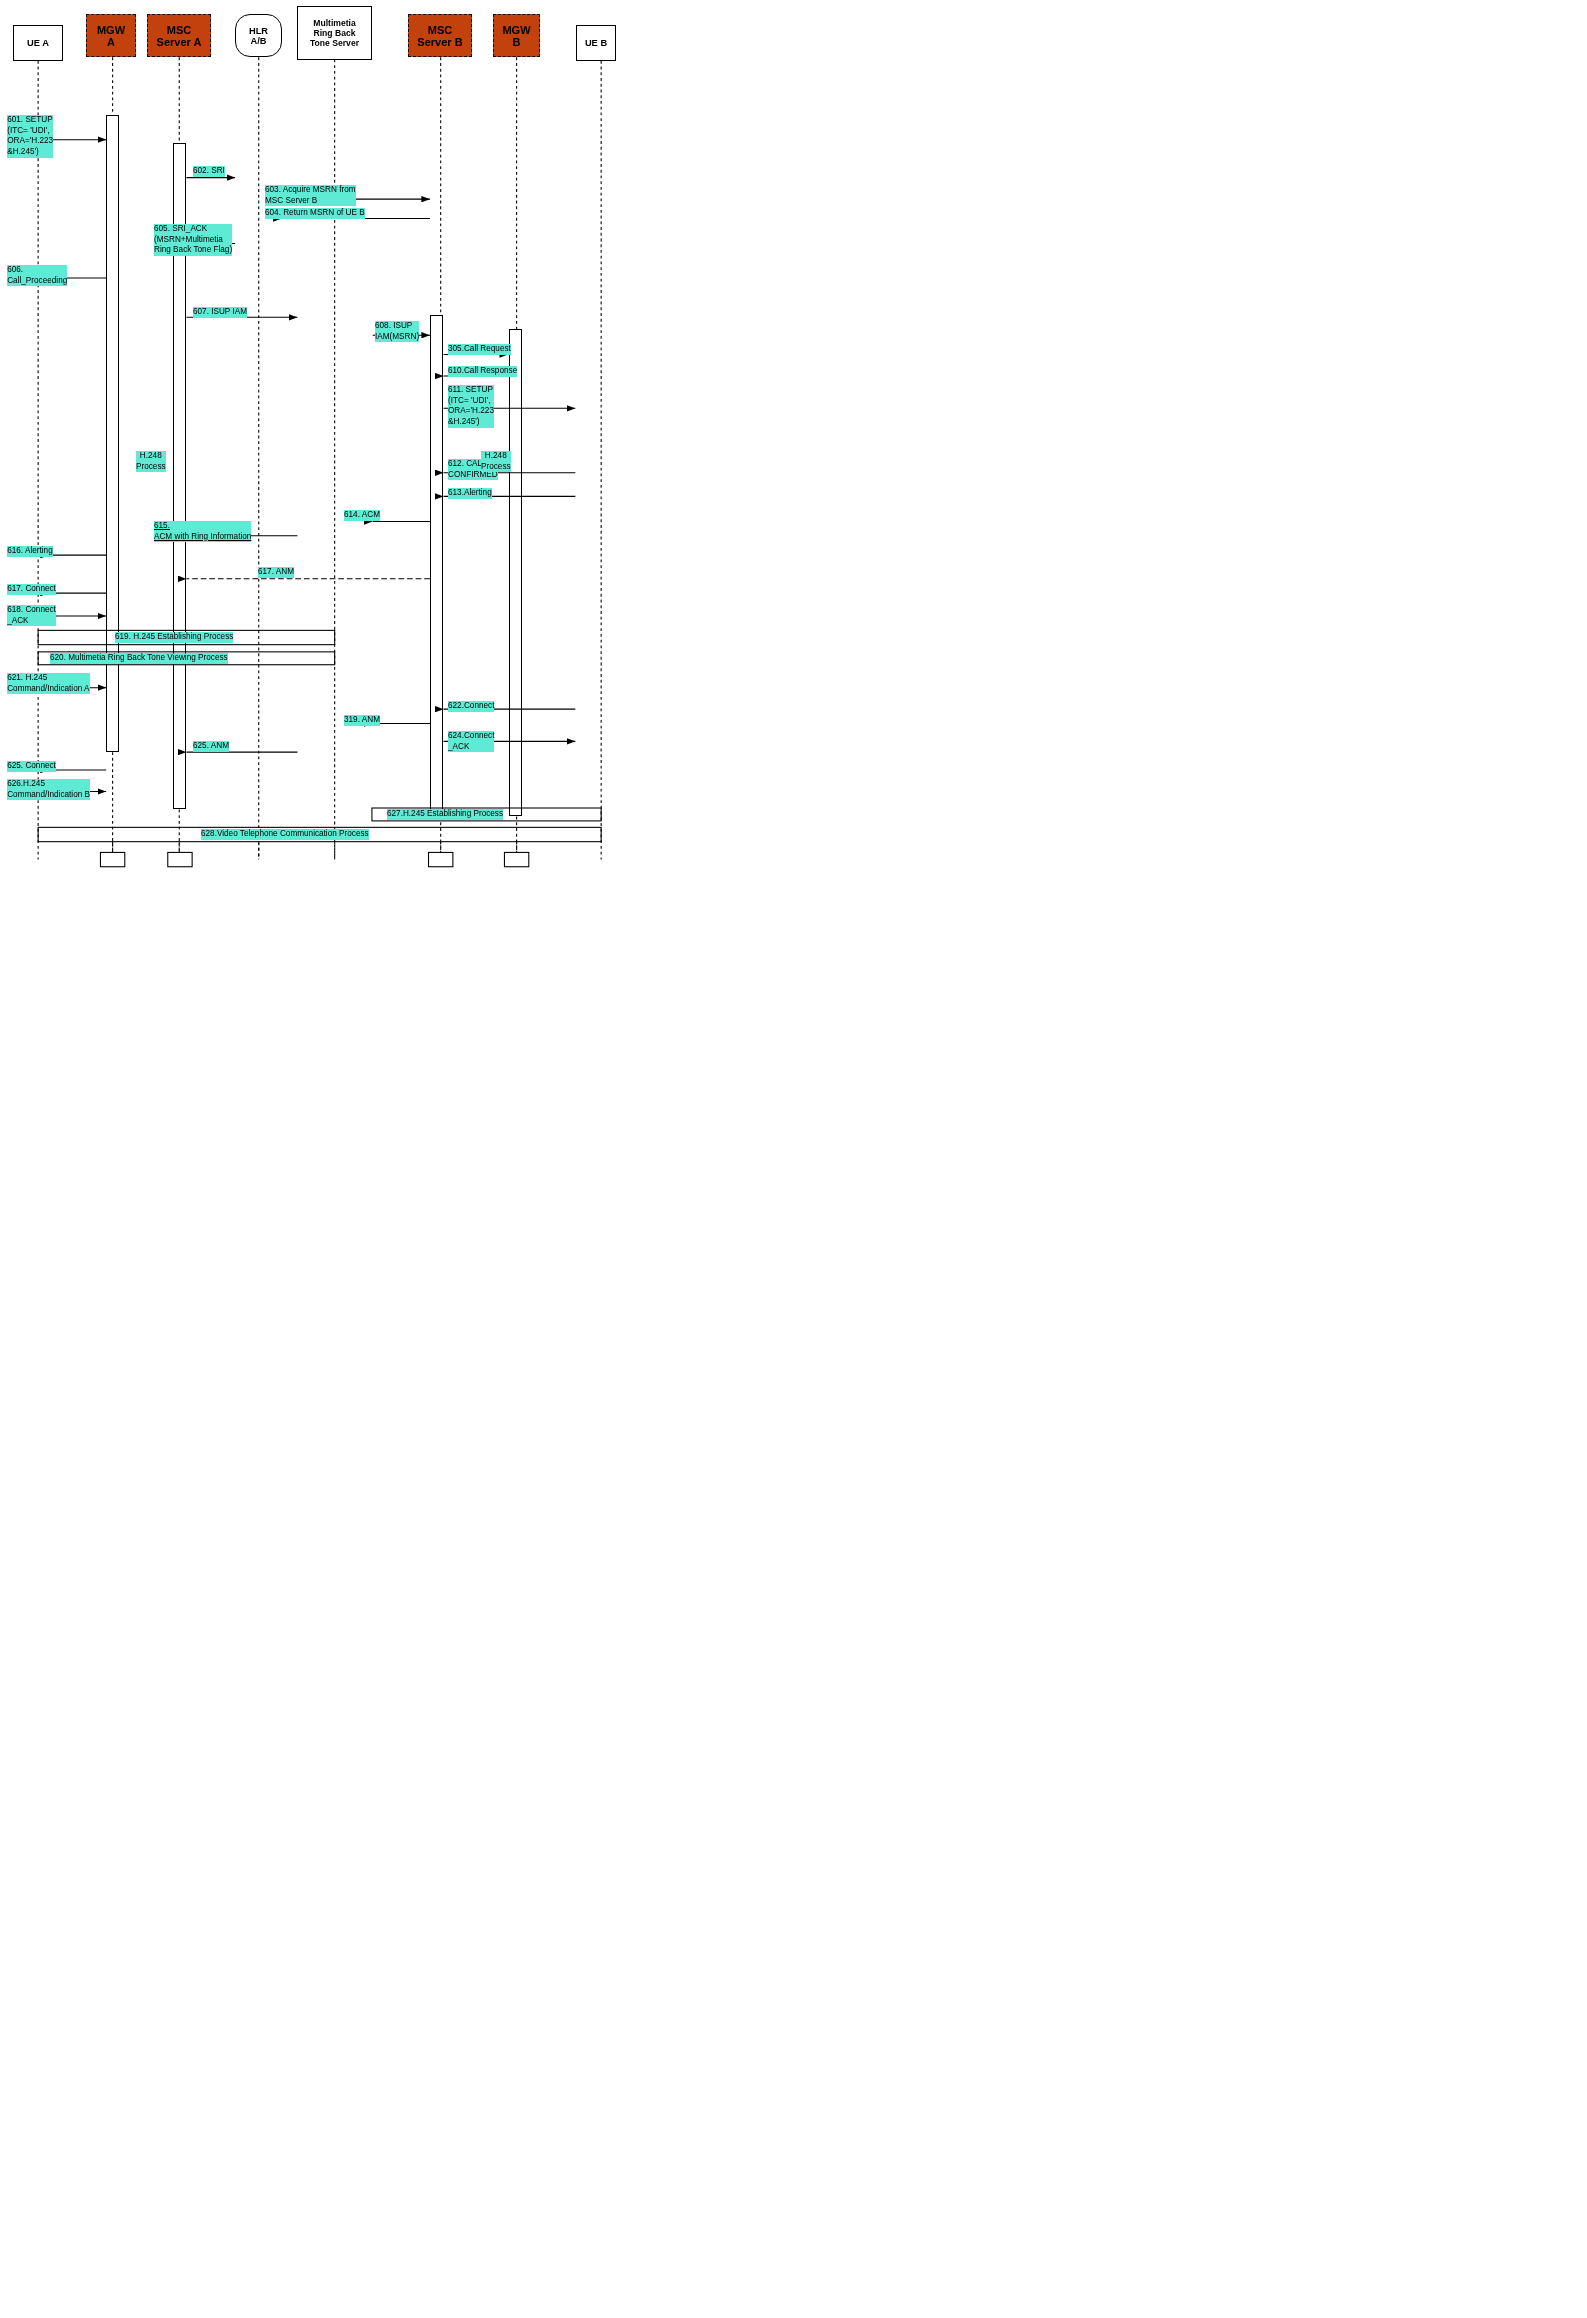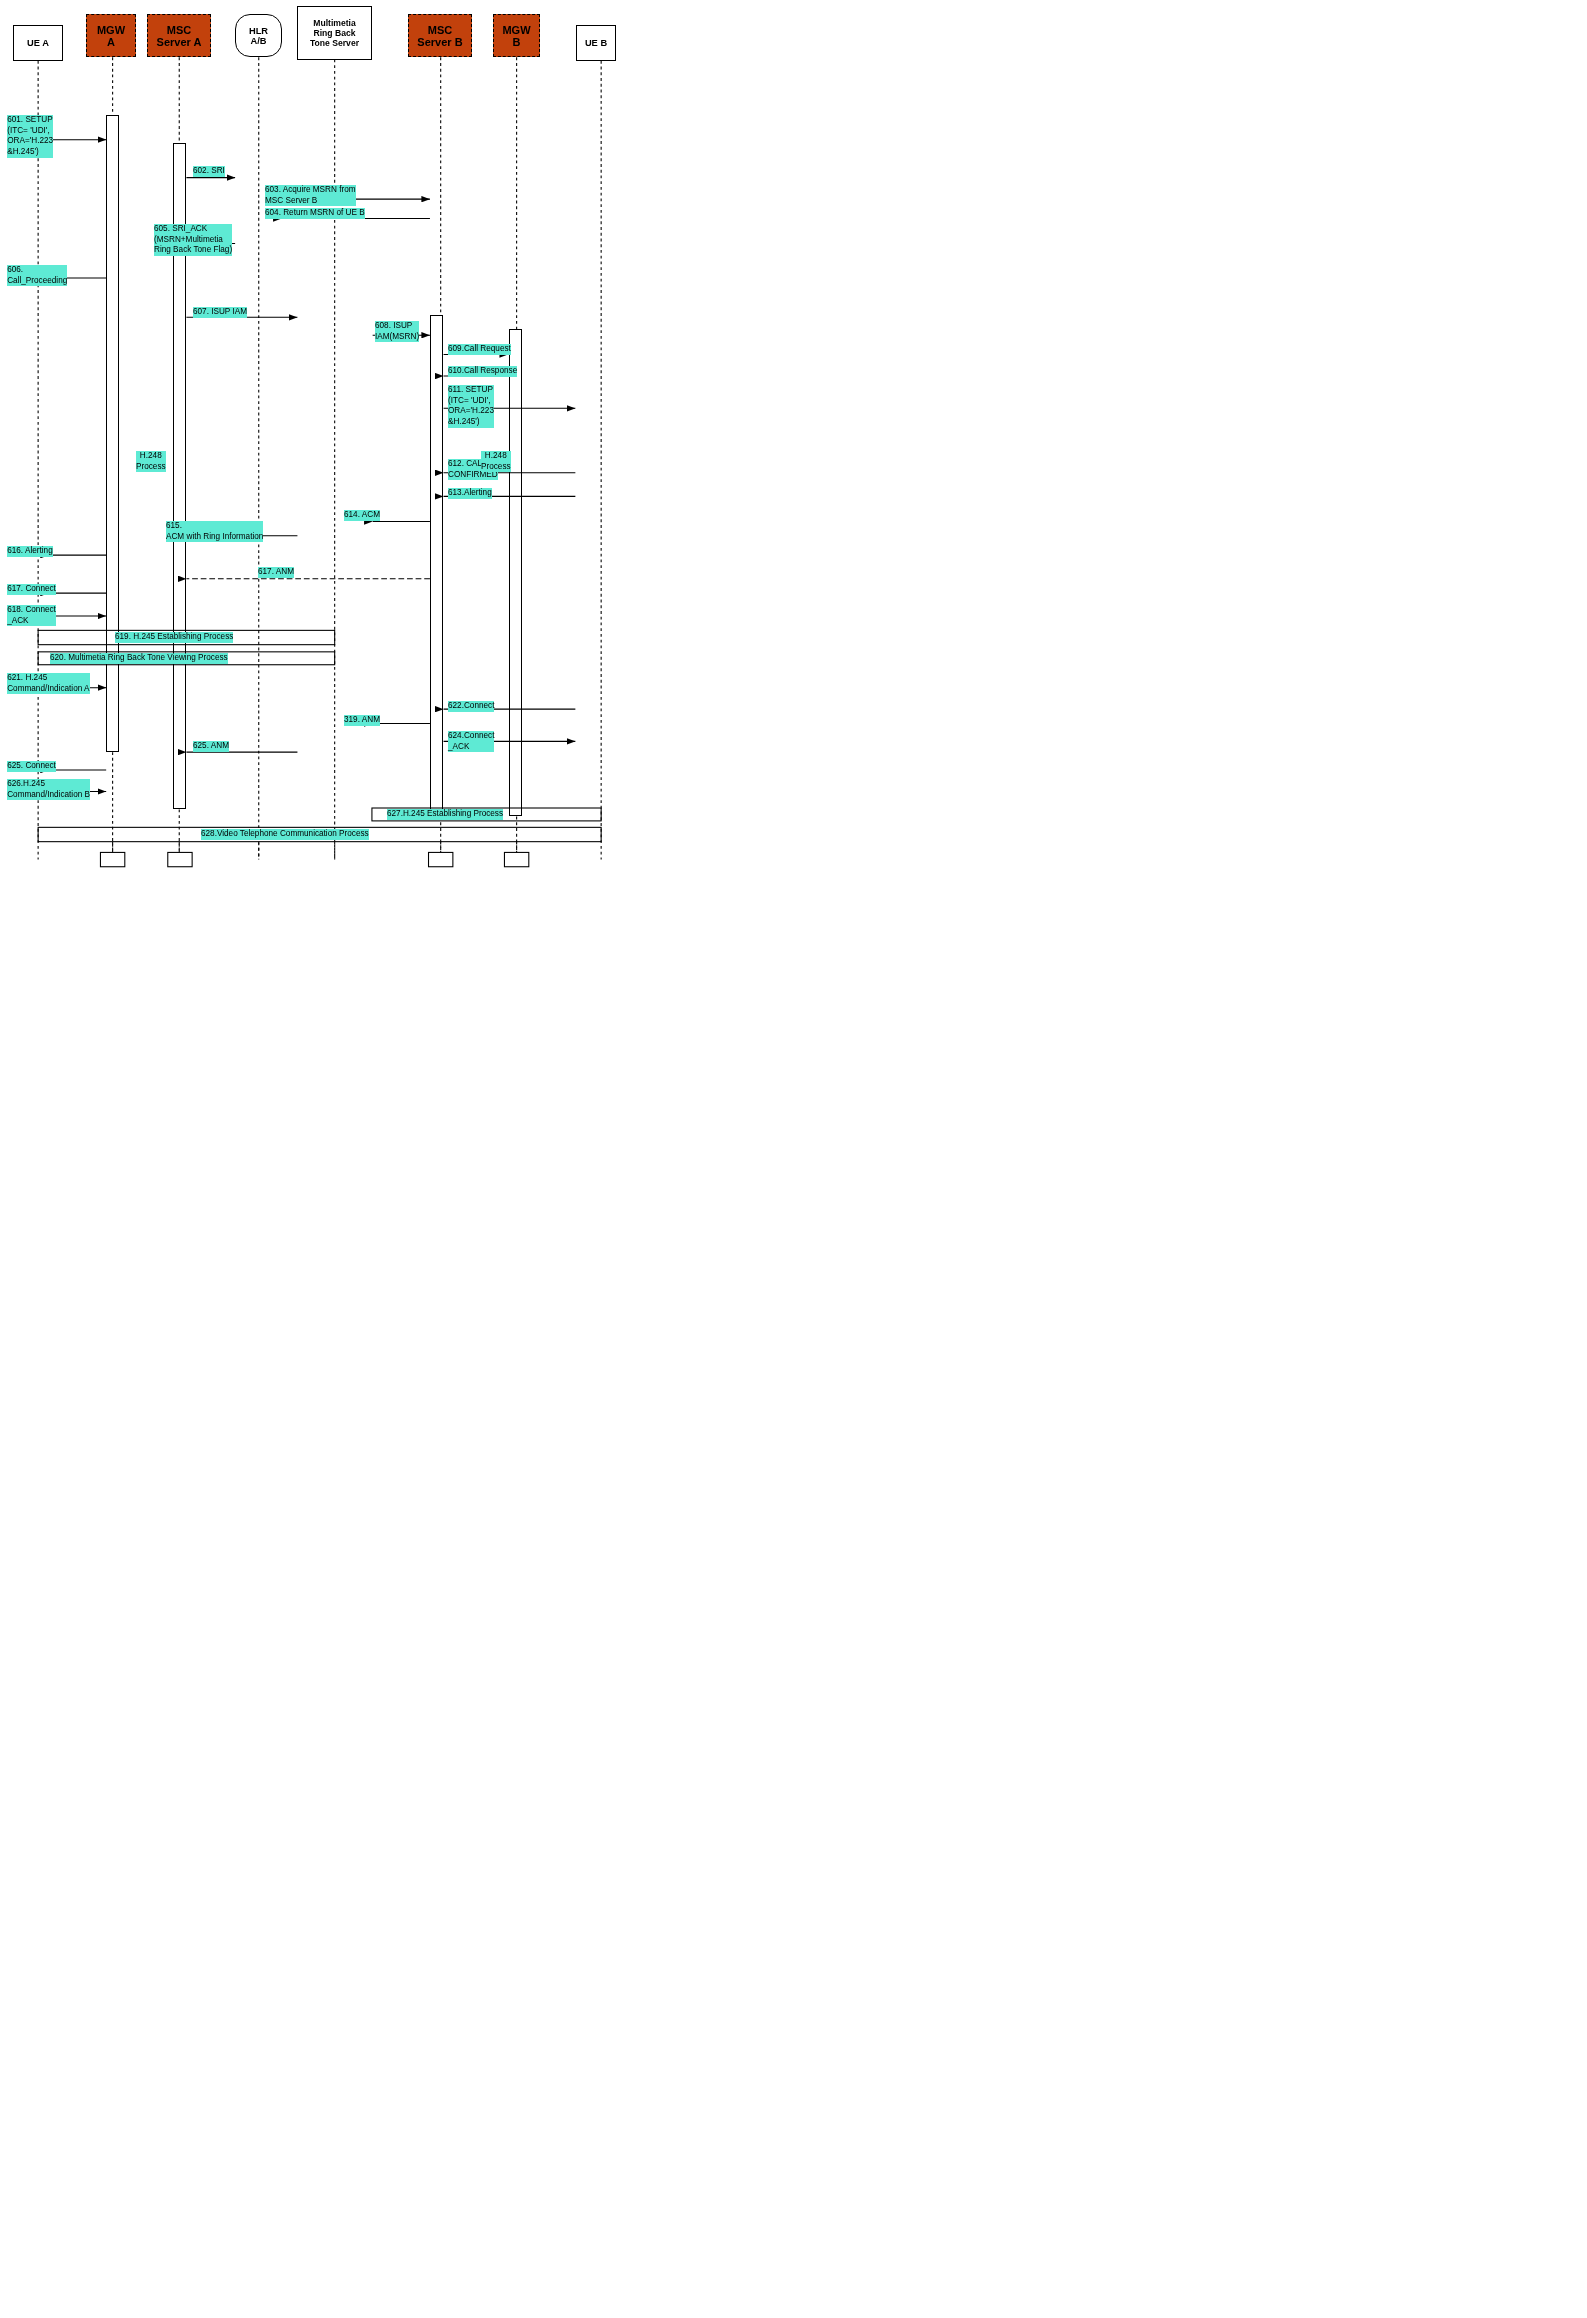--- a/index.html
+++ b/index.html
@@ -219,37 +219,37 @@
   <div class="msg-label" style="left:265px; top:208px;">604. Return MSRN of UE B</div>
 
   <div class="msg-label" style="left:154px; top:224px; line-height:1.3;">605. SRI_ACK<br>(MSRN+Multimetia<br>Ring Back Tone Flag)</div>
 
   <div class="msg-label" style="left:7.2px; top:265px; line-height:1.3;">606.<br>Call_Proceeding</div>
 
   <div class="msg-label" style="left:193px; top:307px;">607. ISUP IAM</div>
 
   <div class="msg-label" style="left:375px; top:321px; line-height:1.3;">608. ISUP<br>IAM(MSRN)</div>
 
-  <div class="msg-label" style="left:448px; top:344px;">609.Call Request</div>
+  <div class="msg-label" style="left:448px; top:344px;">305.Call Request</div>
 
   <div class="msg-label" style="left:448px; top:366px;">610.Call Response</div>
 
   <div class="msg-label" style="left:448px; top:385px; line-height:1.3;">611. SETUP<br>(ITC= 'UDI',<br>ORA='H.223<br>&amp;H.245')</div>
 
   <div class="msg-label" style="left:448px; top:459px; line-height:1.3;">612. CALL<br>CONFIRMED</div>
 
   <div class="msg-label" style="left:448px; top:488px;">613.Alerting</div>
 
   <div class="msg-label" style="left:136px; top:451px; text-align:center; line-height:1.3;">H.248<br>Process</div>
 
   <div class="msg-label" style="left:481px; top:451px; text-align:center; line-height:1.3;">H.248<br>Process</div>
 
   <div class="msg-label" style="left:344px; top:510px;">614. ACM</div>
 
-  <div class="msg-label" style="left:166px; top:521px; line-height:1.3;">615.<br>ACM with Ring Information</div>
+  <div class="msg-label" style="left:154px; top:521px; line-height:1.3;text-decoration:underline;">615.<br>ACM with Ring Information</div>
 
   <div class="msg-label" style="left:7.2px; top:546px;">616. Alerting</div>
 
   <div class="msg-label" style="left:258px; top:567px;">617. ANM</div>
 
   <div class="msg-label" style="left:7.2px; top:584px;">617. Connect</div>
 
   <div class="msg-label" style="left:7.2px; top:605px; line-height:1.3;">618. Connect<br>_ACK</div>
 
   <div class="msg-label" style="left:115px; top:632px;">619. H.245 Establishing Process</div>

